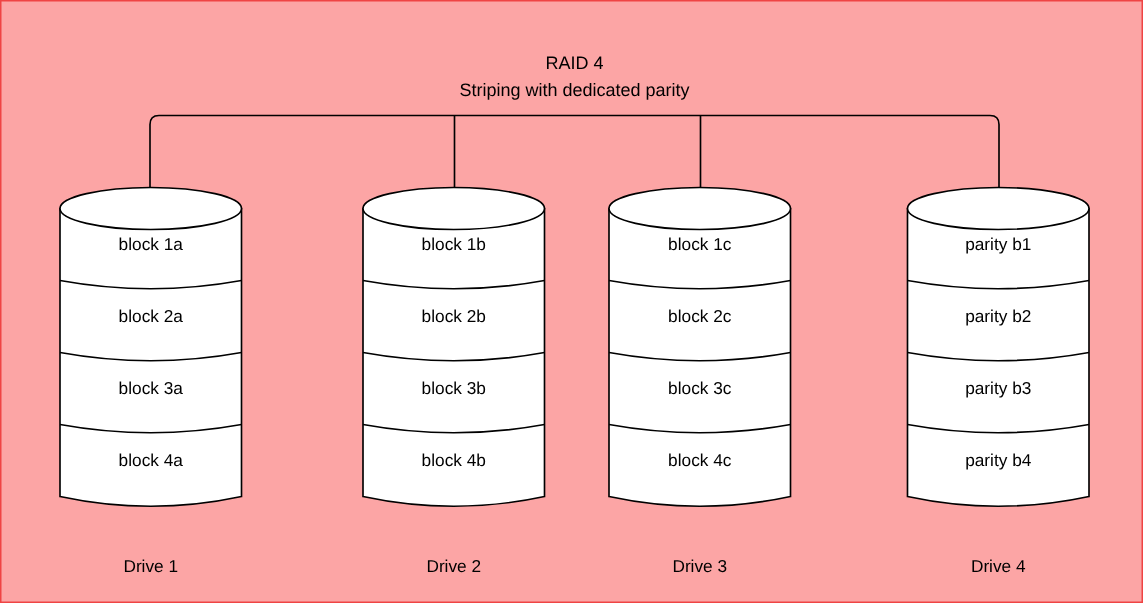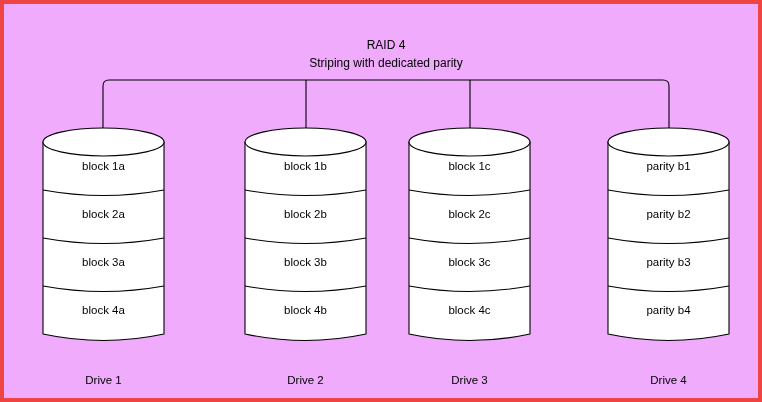--- a/index.html
+++ b/index.html
@@ -7,23 +7,23 @@
     padding: 0;
     background: #ffffff;
   }
   body {
     font-family: "Liberation Sans", sans-serif;
   }
   #canvas {
     position: relative;
     width: 762px;
     height: 402px;
-    background: #f0abfc;
+    background: #fca5a5;
     box-sizing: border-box;
-    border: 4px solid #ef4444;
+    border: 1px solid #ef4444;
     overflow: hidden;
   }
   #diagram-svg {
     position: absolute;
     left: 0;
     top: 0;
     width: 762px;
     height: 402px;
     display: block;
   }

